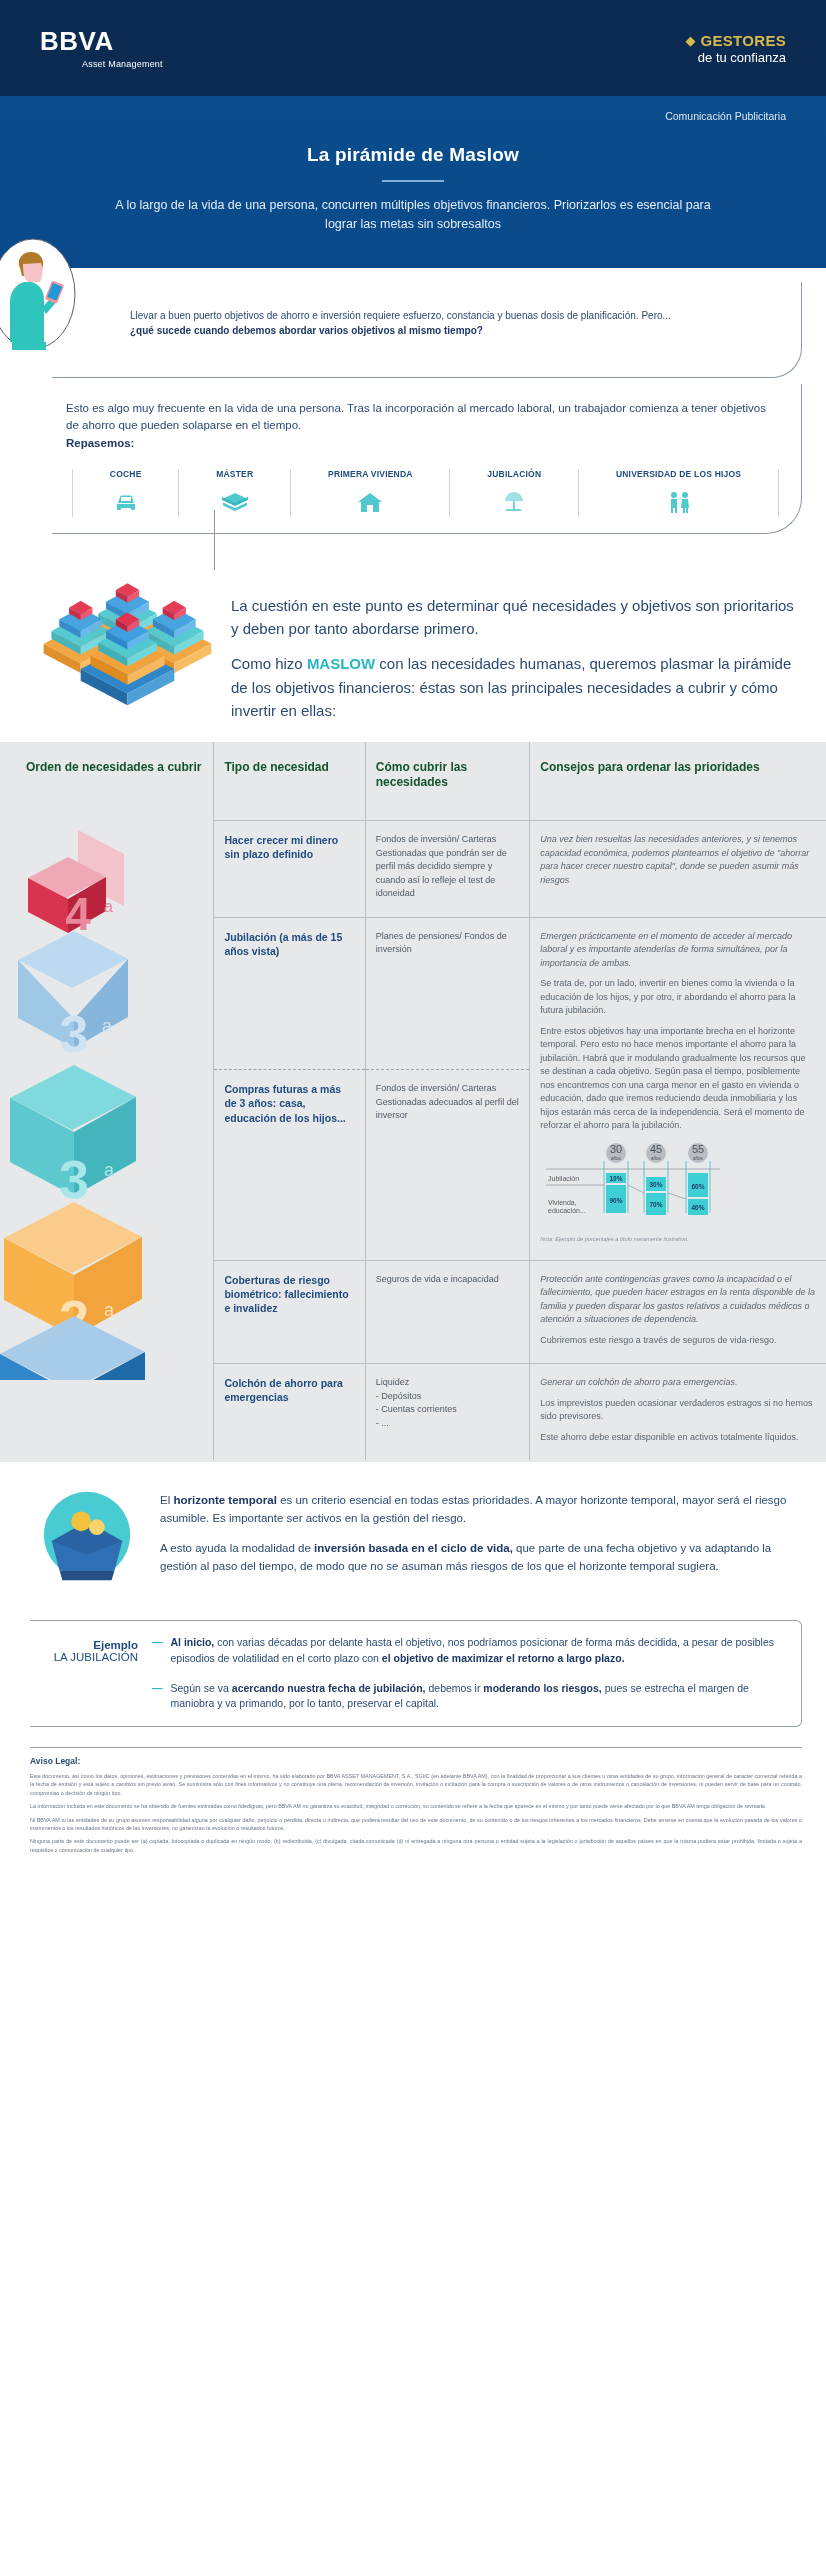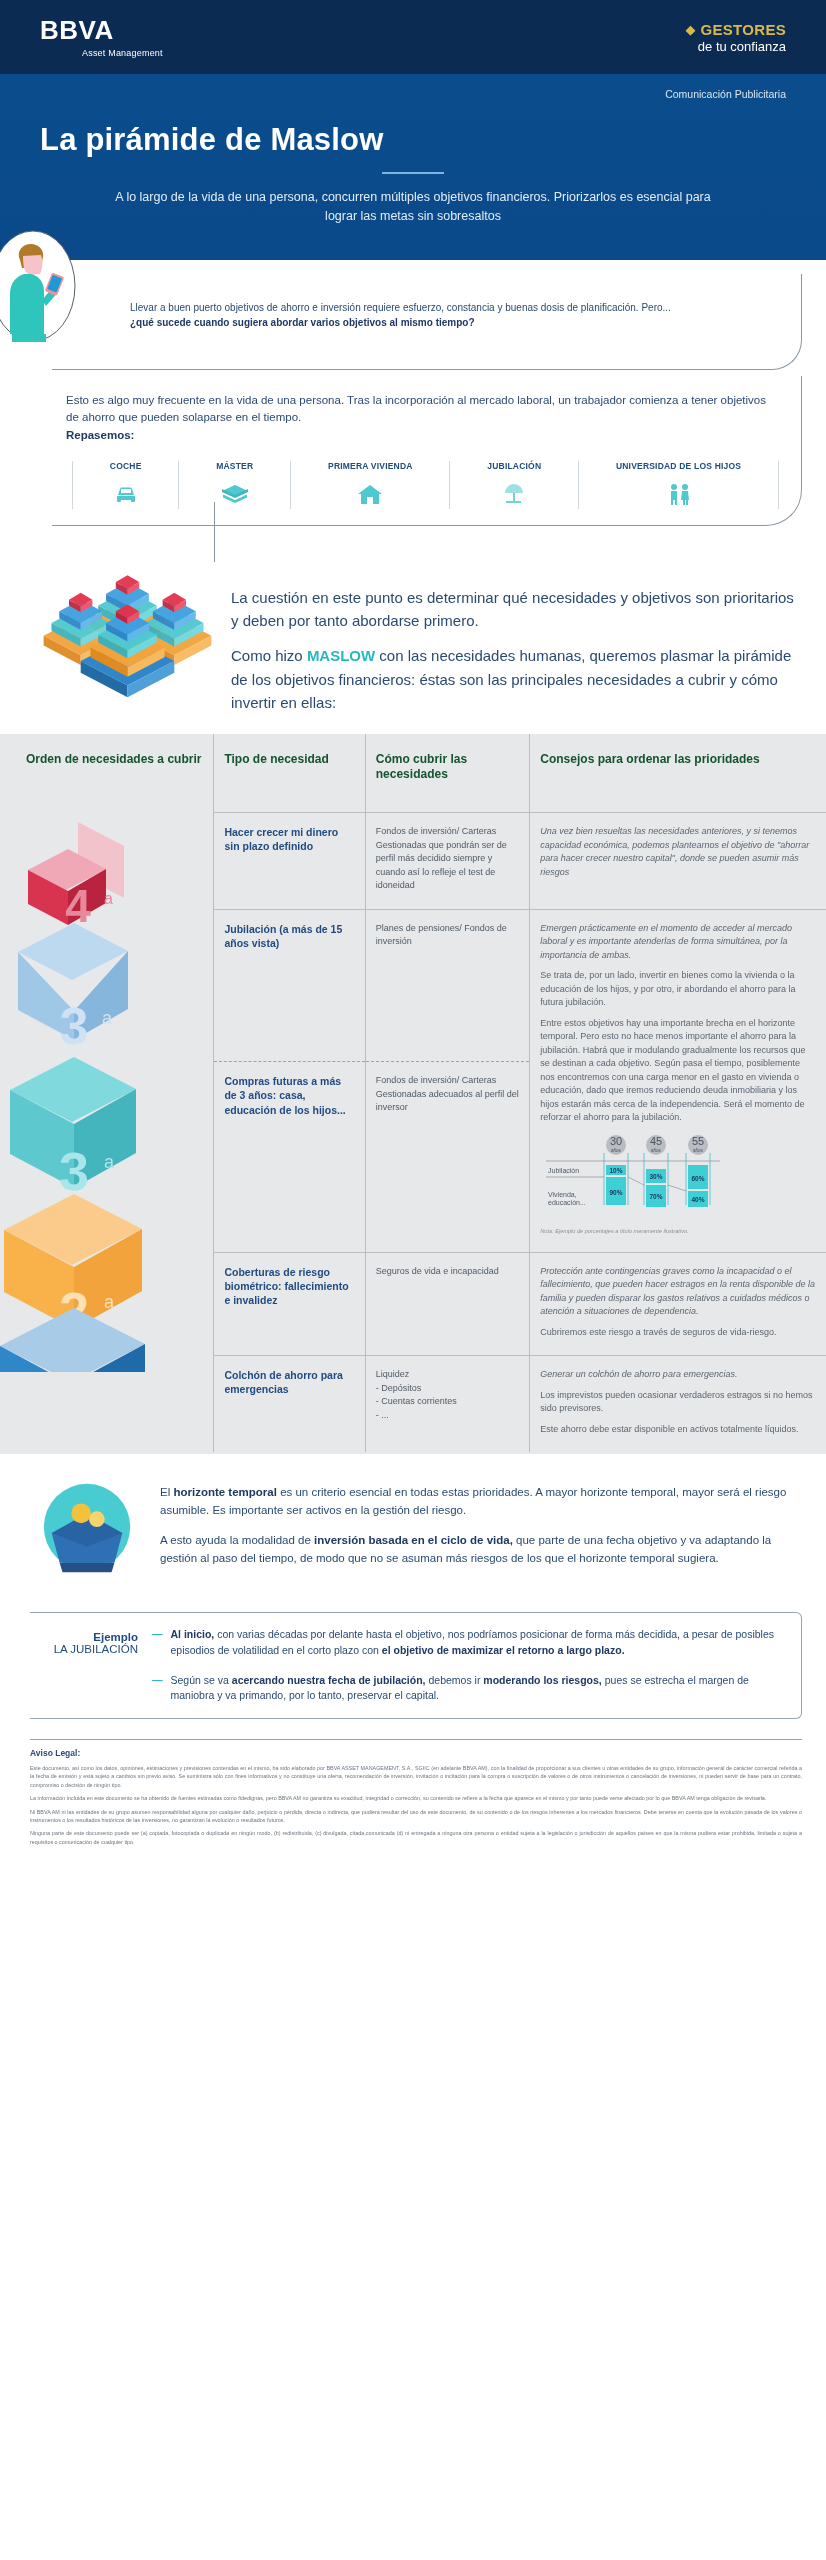--- a/index.html
+++ b/index.html
@@ -8,21 +8,21 @@
     font-family: "Liberation Sans", sans-serif;
     background: #ffffff;
     color: #1f3864;
     -webkit-font-smoothing: antialiased;
   }
   .page { width: 826px; position: relative; overflow: hidden; }
 
   
   .topbar {
     background: #0c2b52;
-    height: 74px;
+    height: 96px;
     display: flex;
     align-items: center;
     justify-content: space-between;
     padding: 0 40px;
   }
   .brand { display: flex; flex-direction: column; }
   .brand-logo {
     color: #ffffff;
     font-size: 26px;
     font-weight: bold;
@@ -49,21 +49,21 @@
 
   
   .hero {
     background: #0b4d8f;
     background: linear-gradient(180deg,#0a4c8c 0%, #0a4a8a 100%);
     padding: 14px 40px 34px;
     position: relative;
   }
   .pub { text-align: right; color: #dbe6f2; font-size: 10.5px; }
   .hero-t1 {
-    color: #ffffff; font-size: 31px; font-weight: bold;
+    text-align: center; color: #ffffff; font-size: 19px; font-weight: bold;
     margin-top: 22px; letter-spacing: .2px;
   }
   .hero-t2 {
     text-align: center; color: #ffffff; font-size: 34px; font-weight: 300;
     margin-top: -2px; letter-spacing: .2px;
   }
   .hero-rule {
     width: 62px; height: 2px; background: #7fb3de; margin: 14px auto 0;
   }
   .hero-p {
@@ -223,21 +223,21 @@
         <path d="M30 30c-4-8 2-16 11-16 8 0 13 6 12 13l-2 10-19 1z" fill="#b07a2a"></path>
         <path d="M33 26c0 12 2 18 8 19l9-1c3-6 3-14 1-19z" fill="#f6c3c9"></path>
         <path d="M34 44c-9 3-14 10-14 20v40h34V62c0-10-5-16-13-18z" fill="#2fc4bc"></path>
         <path d="M52 70l12-14 5 5-13 15z" fill="#2fc4bc"></path>
         <rect x="58" y="44" width="13" height="20" rx="2" transform="rotate(22 64 54)" fill="#f48fa0"></rect>
         <rect x="59.5" y="46" width="10" height="15" rx="1" transform="rotate(22 64 54)" fill="#1d9ad6"></rect>
         <path d="M22 104h34v8H22z" fill="#2fc4bc"></path>
       </svg>
       <div class="txt">
         <span>Llevar a buen puerto objetivos de ahorro e inversión requiere esfuerzo, constancia y buenas dosis de planificación. Pero...</span><br>
-        <b>¿qué sucede cuando sugiera abordar varios objetivos al mismo tiempo?</b>
+        <b>¿qué sucede cuando debemos abordar varios objetivos al mismo tiempo?</b>
       </div>
     </div>
 
     <div class="bubble2">
       <div class="txt">
         <span>Esto es algo muy frecuente en la vida de una persona. Tras la incorporación al mercado laboral, un trabajador comienza a tener objetivos de ahorro que pueden solaparse en el tiempo.</span><br>
         <b>Repasemos:</b>
       </div>
       <div class="goals">
         <div class="goal">

